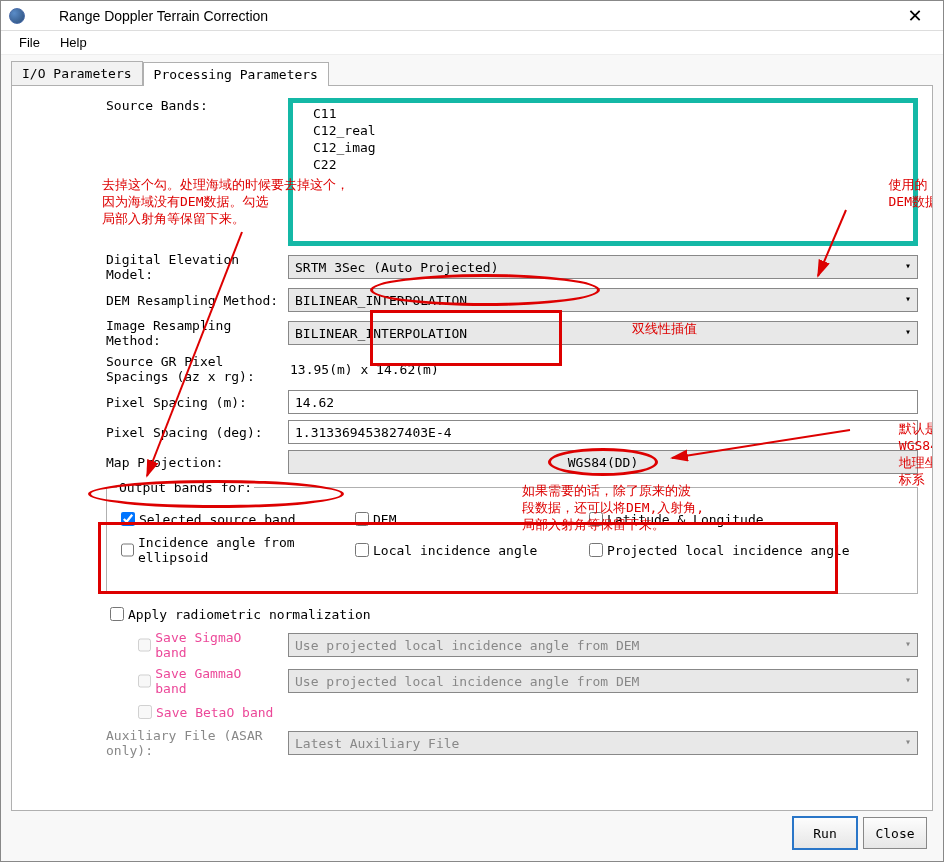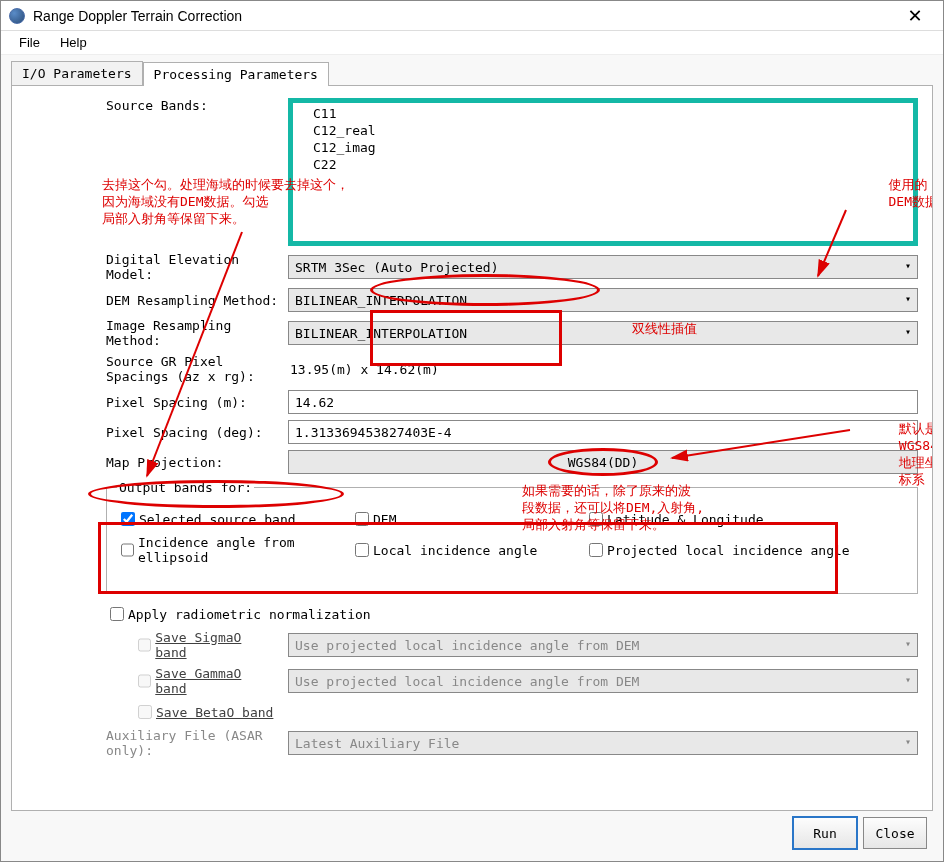--- a/index.html
+++ b/index.html
@@ -1,37 +1,37 @@
 <!DOCTYPE html>
 <html><head>
 <meta charset="utf-8">
 <style>
 * { box-sizing: border-box; font-family: "SimSun", "NSimSun", "Microsoft YaHei", monospace; font-size: 13px; }
 body { margin: 0; background: #fff; width: 946px; height: 864px; overflow: hidden; position: relative; }
 .window { border: 1px solid #888; width: 944px; height: 862px; position: relative; background: #f8f8f8; }
-.titlebar { height: 30px; background: #fff; border-bottom: 1px solid #ddd; display: flex; align-items: center; padding: 0 8px; }
+.titlebar { height: 30px; background: #fff; border-bottom: 1px solid #ddd; display: flex; align-items: center; padding: 0 8px; gap: 26px; }
 .titlebar .icon { width: 16px; height: 16px; margin-right: 8px; border-radius: 50%; background: radial-gradient(circle at 30% 30%, #5a8cc8, #2a4c78); border: 1px solid #4a6ca8; }
 .titlebar .title { flex: 1; font-family: Arial, sans-serif; font-size: 14px; }
 .titlebar .close { font-family: Arial; font-size: 18px; cursor: pointer; width: 40px; text-align: center; }
 .menubar { height: 24px; display: flex; align-items: center; padding: 0 8px; background: #fff; border-bottom: 1px solid #eee; }
 .menubar .menu { padding: 2px 10px; font-family: Arial, sans-serif; cursor: pointer; }
 .tabs { margin: 6px 10px 0 10px; display: flex; }
 .tab { border: 1px solid #b0b0b0; border-bottom: none; padding: 4px 10px; background: #f2f2f2; margin-right: 0; cursor: pointer; }
 .tab.active { background: #fff; position: relative; top: 1px; z-index: 2; }
 .tabpane { border: 1px solid #b0b0b0; margin: 0 10px; padding: 12px 14px; background: #fff; height: 726px; overflow: hidden; position: relative; }
 .row { display: flex; align-items: center; margin-bottom: 6px; }
 .row .lbl { width: 262px; padding-left: 80px; }
 .listbox { flex: 1; height: 148px; border: 5px solid #14b8a6; background: #fff; padding: 2px 20px; line-height: 17px; overflow: hidden; }
 .listbox div { }
 select, input[type=text], .dropdown { flex: 1; height: 24px; border: 1px solid #888; background: #e8e8e8; padding: 0 6px; display: flex; align-items: center; position: relative; font-family: inherit; font-size: 13px; }
 .dropdown .caret { position: absolute; right: 6px; top: 4px; font-size: 10px; }
 input[type=text] { background: #fff; }
 .chk { display: flex; align-items: center; margin-right: 14px; }
 .chk input { margin-right: 4px; width: 14px; height: 14px; }
-.chk input.disabled, .chk.disabled span { color: #404040; text-decoration: underline; }
+.chk input.disabled, .chk.disabled span { color: #ec4899; }
 fieldset { border: 1px solid #b0b0b0; margin: 4px 0 10px 80px; padding: 8px 10px 22px 10px; }
 legend { font-family: inherit; }
 .fs-row { display: flex; margin: 6px 0; }
 .fs-row .chk { width: 220px; }
 .btnbar { position: absolute; right: 16px; bottom: 12px; display: flex; gap: 6px; }
 .btn { min-width: 64px; height: 32px; border: 1px solid #888; background: linear-gradient(#fdfdfd, #e6e6e6); display: inline-flex; align-items: center; justify-content: center; cursor: pointer; font-family: inherit; }
 .btn.primary { border: 1px solid #2a76c8; outline: 1px solid #2a76c8; }
 .disabled { color: #888; }
 .anno { position: absolute; color: #d00; font-size: 13px; line-height: 17px; white-space: pre; pointer-events: none; }
 .ellipse { position: absolute; border: 3px solid #d00; border-radius: 50%; pointer-events: none; }

